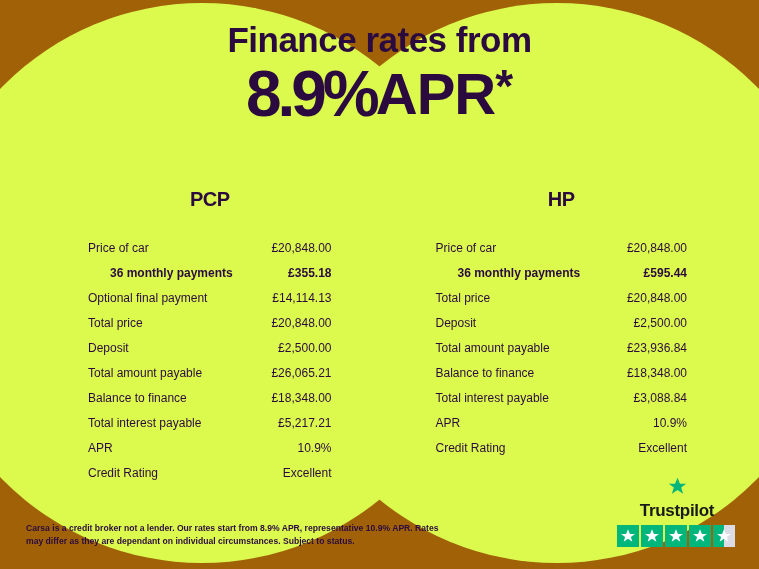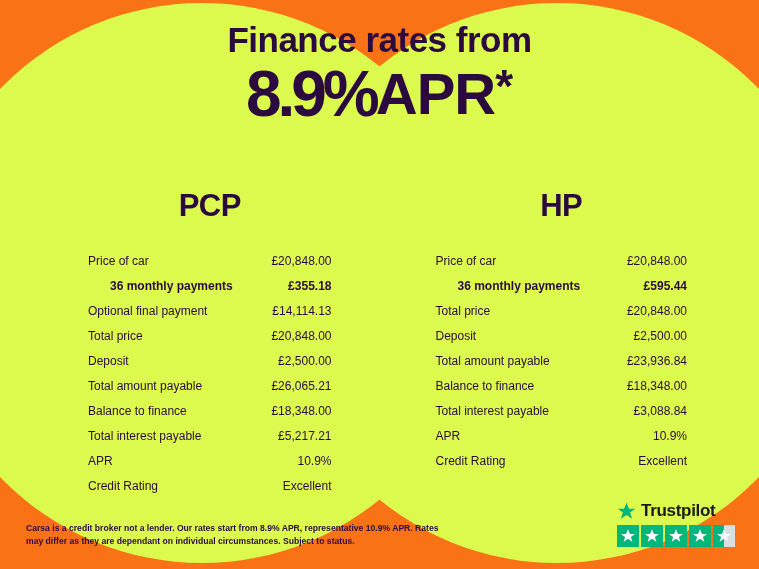--- a/index.html
+++ b/index.html
@@ -10,21 +10,21 @@
     width: 759px;
     height: 569px;
     font-family: "Liberation Sans", sans-serif;
     background: #ffffff;
     overflow: hidden;
   }
   .poster {
     position: relative;
     width: 759px;
     height: 569px;
-    background: #f97316;
+    background: #a16207;
     overflow: hidden;
   }
   
   .blob {
     position: absolute;
     border-radius: 50%;
     background: #dcf94e;
   }
   .blob-left {
     width: 560px;
@@ -93,21 +93,21 @@
   }
   .col-left {
     padding: 0 48px 0 88px;
   }
   .col-right {
     padding: 0 72px 0 56px;
   }
   .col-title {
     text-align: center;
     color: #2b0b3f;
-    font-size: 31px;
+    font-size: 20px;
     font-weight: bold;
     margin-bottom: 24px;
     letter-spacing: -0.5px;
   }
   .row {
     display: flex;
     justify-content: space-between;
     align-items: baseline;
     color: #2b0b3f;
     font-size: 12px;
@@ -142,20 +142,21 @@
     right: 22px;
     bottom: 22px;
     width: 120px;
     text-align: left;
   }
   .tp-head {
     display: flex;
     align-items: center;
     gap: 5px;
     margin-bottom: 4px;
+    flex-direction: column;
   }
   .tp-star-lg {
     width: 19px;
     height: 19px;
     display: block;
   }
   .tp-name {
     color: #1a1a1a;
     font-size: 17px;
     font-weight: bold;

